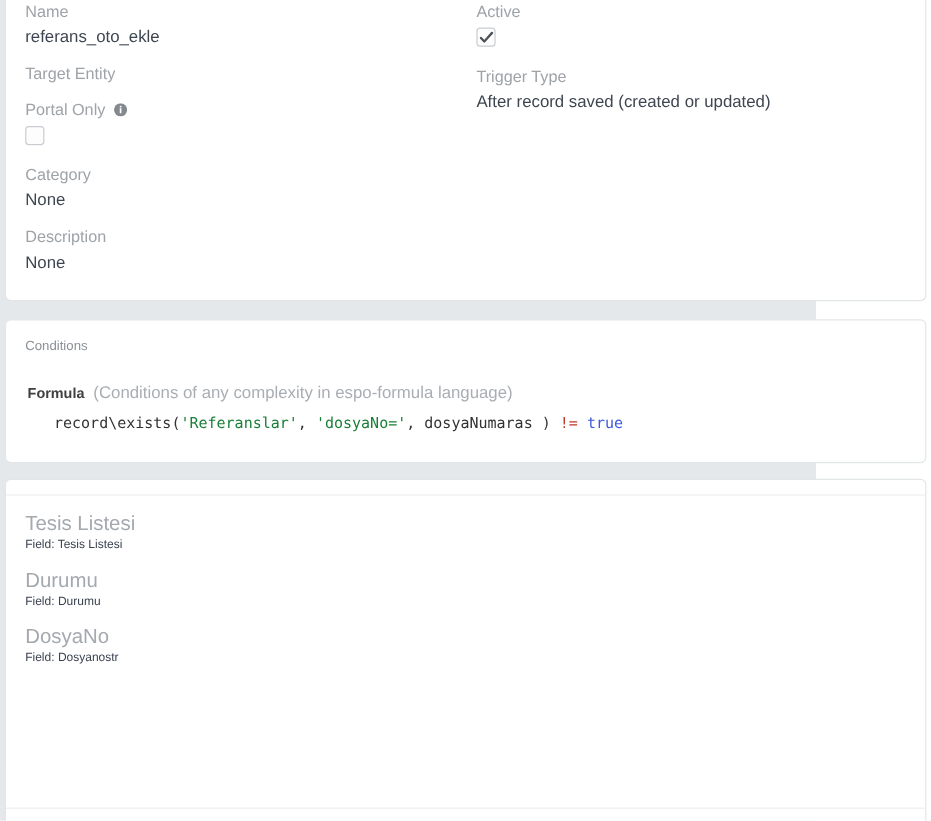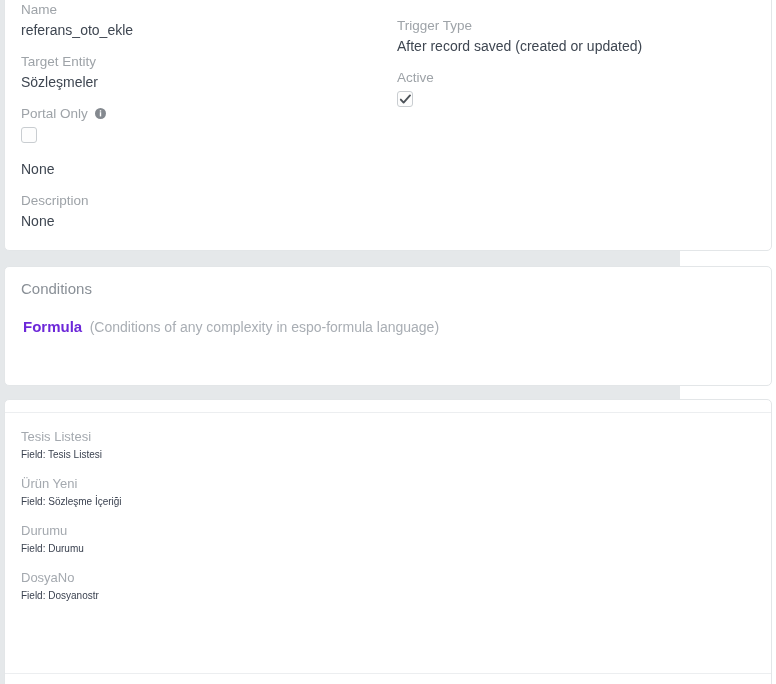--- a/index.html
+++ b/index.html
@@ -87,34 +87,34 @@
     position: relative;
   }
   .checkbox svg { position: absolute; top: 1px; left: 1px; }
 
   
   #panel-conditions {
     top: 266px;
     height: 120px;
   }
   .panel-title {
-    font-size: 15px;
+    font-size: 11px;
     color: #8a9097;
     padding: 12px 16px 0 16px;
     line-height: 20px;
     font-weight: normal;
   }
   .formula-block { padding: 20px 16px 0 18px; }
   .formula-head {
     line-height: 16px;
     white-space: nowrap;
   }
   .formula-head .f-title {
-    font-size: 15px;
-    color: #6d28d9;
+    font-size: 12px;
+    color: #404040;
     font-weight: bold;
   }
   .formula-head .f-sub {
     font-size: 14px;
     color: #a9aeb4;
     margin-left: 3px;
   }
   .code {
     font-family: "DejaVu Sans Mono", "Liberation Mono", monospace;
     font-size: 12.5px;
@@ -148,21 +148,21 @@
     margin-bottom: 12px;
     white-space: nowrap;
   }
   .action-head .chev {
     color: #a6abb1;
     font-size: 12px;
     margin: 0 3px;
   }
   .action-field { margin-bottom: 12px; }
   .action-field .af-label {
-    font-size: 13px;
+    font-size: 17px;
     color: #a4a9af;
     line-height: 16px;
     white-space: nowrap;
   }
   .action-field .af-value {
     font-size: 10px;
     color: #3b4250;
     line-height: 18px;
     margin-top: 1px;
     white-space: nowrap;
@@ -185,95 +185,92 @@
 
       <div class="col col-left">
 
         <div class="field">
           <div class="field-label">Name</div>
           <div class="field-value">referans_oto_ekle</div>
         </div>
 
         <div class="field">
           <div class="field-label">Target Entity</div>
-          <div class="field-value">Sözleşmeler</div>
         </div>
 
         <div class="field">
           <div class="field-label">
             <span>Portal Only</span>
             <span class="info-icon">
               <svg width="11" height="11" viewBox="0 0 11 11">
                 <circle cx="5.5" cy="5.5" r="5.5" fill="#84898f"></circle>
                 <rect x="4.8" y="4.2" width="1.4" height="4.2" fill="#ffffff"></rect>
                 <rect x="4.8" y="2.2" width="1.4" height="1.4" fill="#ffffff"></rect>
               </svg>
             </span>
           </div>
           <div class="checkbox"></div>
         </div>
 
         <div class="field" style="margin-top:16px;">
+          <div class="field-label">Category</div>
           <div class="field-value">None</div>
         </div>
 
         <div class="field">
           <div class="field-label">Description</div>
           <div class="field-value">None</div>
         </div>
 
       </div>
 
       <div class="col col-right">
-
-        <div class="field" style="margin-top:16px;">
-          <div class="field-label">Trigger Type</div>
-          <div class="field-value">After record saved (created or updated)</div>
-        </div>
 
         <div class="field">
           <div class="field-label">Active</div>
           <div class="checkbox">
             <svg width="13" height="13" viewBox="0 0 13 13">
               <path d="M1.8 6.6 L4.6 9.6 L11 2.4" fill="none" stroke="#4c5258" stroke-width="1.9" stroke-linecap="round" stroke-linejoin="round"></path>
             </svg>
           </div>
         </div>
 
+        <div class="field" style="margin-top:16px;">
+          <div class="field-label">Trigger Type</div>
+          <div class="field-value">After record saved (created or updated)</div>
+        </div>
+
       </div>
 
     </div>
   </div>
 
   <div class="panel" id="panel-conditions">
     <div class="panel-title">Conditions</div>
 
     <div class="formula-block">
       <div class="formula-head">
         <span class="f-title">Formula</span>
         <span class="f-sub">(Conditions of any complexity in espo-formula language)</span>
       </div>
+      <div class="code"><span class="tok-plain">record\exists(</span><span class="tok-string">'Referanslar'</span><span class="tok-plain">, </span><span class="tok-string">'dosyaNo='</span><span class="tok-plain">, dosyaNumaras ) </span><span class="tok-op">!=</span><span class="tok-plain"> </span><span class="tok-kw">true</span></div>
     </div>
   </div>
 
   <div class="panel" id="panel-actions">
     <div class="panel-divider"></div>
 
     <div class="action-body">
       <div>
 
         <div class="action-field">
           <div class="af-label">Tesis Listesi</div>
           <div class="af-value">Field: Tesis Listesi</div>
         </div>
 
-        <div class="action-field">
-          <div class="af-label">Ürün Yeni</div>
-          <div class="af-value">Field: Sözleşme İçeriği</div>
-        </div>
 
         <div class="action-field">
           <div class="af-label">Durumu</div>
           <div class="af-value">Field: Durumu</div>
         </div>
 
         <div class="action-field">
           <div class="af-label">DosyaNo</div>
           <div class="af-value">Field: Dosyanostr</div>
         </div>

